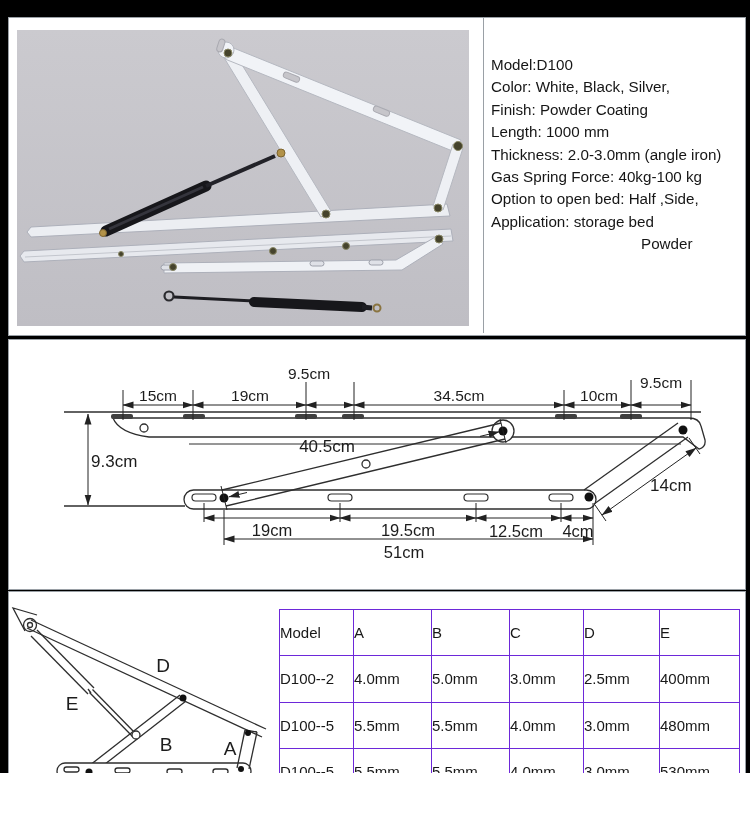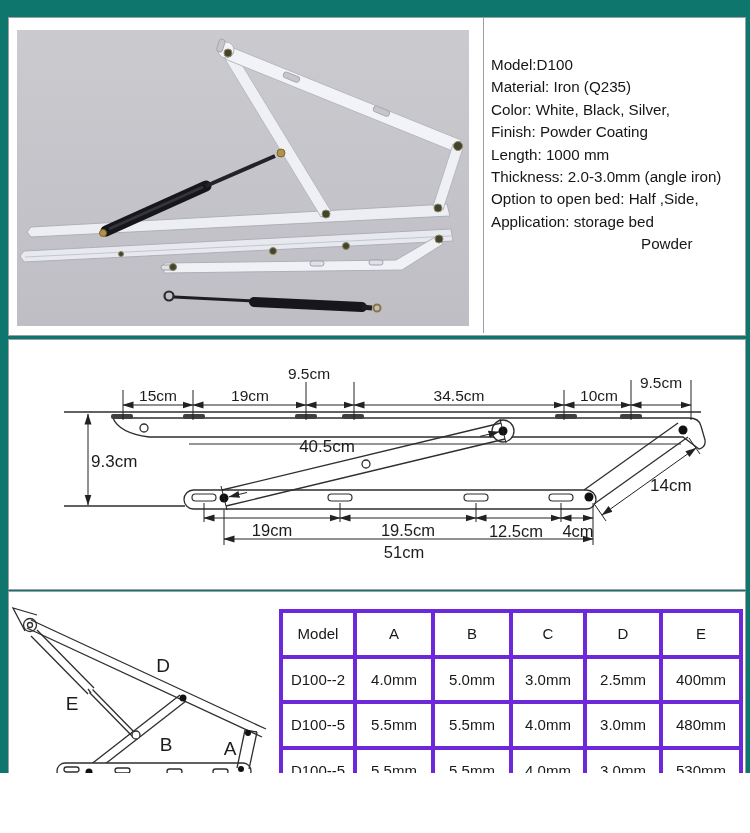--- a/index.html
+++ b/index.html
@@ -1,35 +1,35 @@
 <!DOCTYPE html>
 <html><head>
 <meta charset="utf-8">
 <style>
   html,body{margin:0;padding:0;background:#fff;}
-  .page{position:relative;width:750px;height:773px;background:#0f766e;
+  .page{position:relative;width:750px;height:773px;background:#000000;
         font-family:"Liberation Sans","DejaVu Sans",sans-serif;color:#1a1a1a;overflow:hidden;}
   .box{position:absolute;border:1px solid #9aa0a6;background:#fff;}
   .box-top{left:8px;top:17px;width:736px;height:317px;}
   .box-mid{left:8px;top:339px;width:736px;height:249px;}
   .box-bot{left:8px;top:591px;width:736px;height:214px;}
   .photo{position:absolute;left:8px;top:12px;}
   .vdivider{position:absolute;left:474px;top:0;width:1px;height:315px;background:#9aa0a6;}
   .specs{position:absolute;left:482px;top:36px;width:250px;font-size:15.2px;line-height:22.4px;
          color:#161616;}
   .spec-line{white-space:nowrap;}
   .ind-a{padding-left:52px;}
   .ind-b{padding-left:150px;}
   svg text{font-family:"Liberation Sans","DejaVu Sans",sans-serif;fill:#1c1c1c;}
   .dim-svg{position:absolute;left:0;top:0;}
   .schem-svg{position:absolute;left:2px;top:7px;}
   table.sizes{position:absolute;left:270px;top:17px;width:460px;height:186px;
               border-collapse:collapse;table-layout:fixed;font-size:15px;color:#181818;
               border:1.6px solid #2b2b2b;}
-  table.sizes td{border:4px solid #6d28d9;text-align:center;vertical-align:middle;padding:0;}
+  table.sizes td{border:1px solid #6d28d9;text-align:left;vertical-align:middle;padding:0;}
   col.c-model{width:74px;} col.c-a{width:78px;} col.c-b{width:78px;}
   col.c-c{width:74px;} col.c-d{width:76px;} col.c-e{width:80px;}
 </style>
 </head>
 <body>
 
 <div class="page">
 
   <section class="box box-top">
 
@@ -88,25 +88,25 @@
         <circle cx="422" cy="209" r="4"></circle>
           <circle cx="156" cy="237" r="3.5"></circle>
         <circle cx="104" cy="224" r="2.5"></circle>
       </g>
     </svg>
 
     <div class="vdivider"></div>
 
     <div class="specs">
       <div class="spec-line">Model:D100</div>
-      <div class="spec-line">Material: Iron (Q235)</div>
       <div class="spec-line">Color: White, Black, Silver,</div>
       <div class="spec-line">Finish: Powder Coating</div>
       <div class="spec-line">Length: 1000 mm</div>
       <div class="spec-line">Thickness: 2.0-3.0mm (angle iron)</div>
+      <div class="spec-line">Gas Spring Force: 40kg-100 kg</div>
       <div class="spec-line">Option to open bed: Half ,Side,</div>
       <div class="spec-line">Application: storage bed</div>
       <div class="spec-line ind-b">Powder</div>
     </div>
   </section>
 
   <section class="box box-mid">
     <svg class="dim-svg" width="734" height="247" viewBox="0 0 734 247">
       <defs>
         <marker id="aE" markerUnits="userSpaceOnUse" markerWidth="12" markerHeight="9" refX="10.5" refY="4.5" orient="auto">

